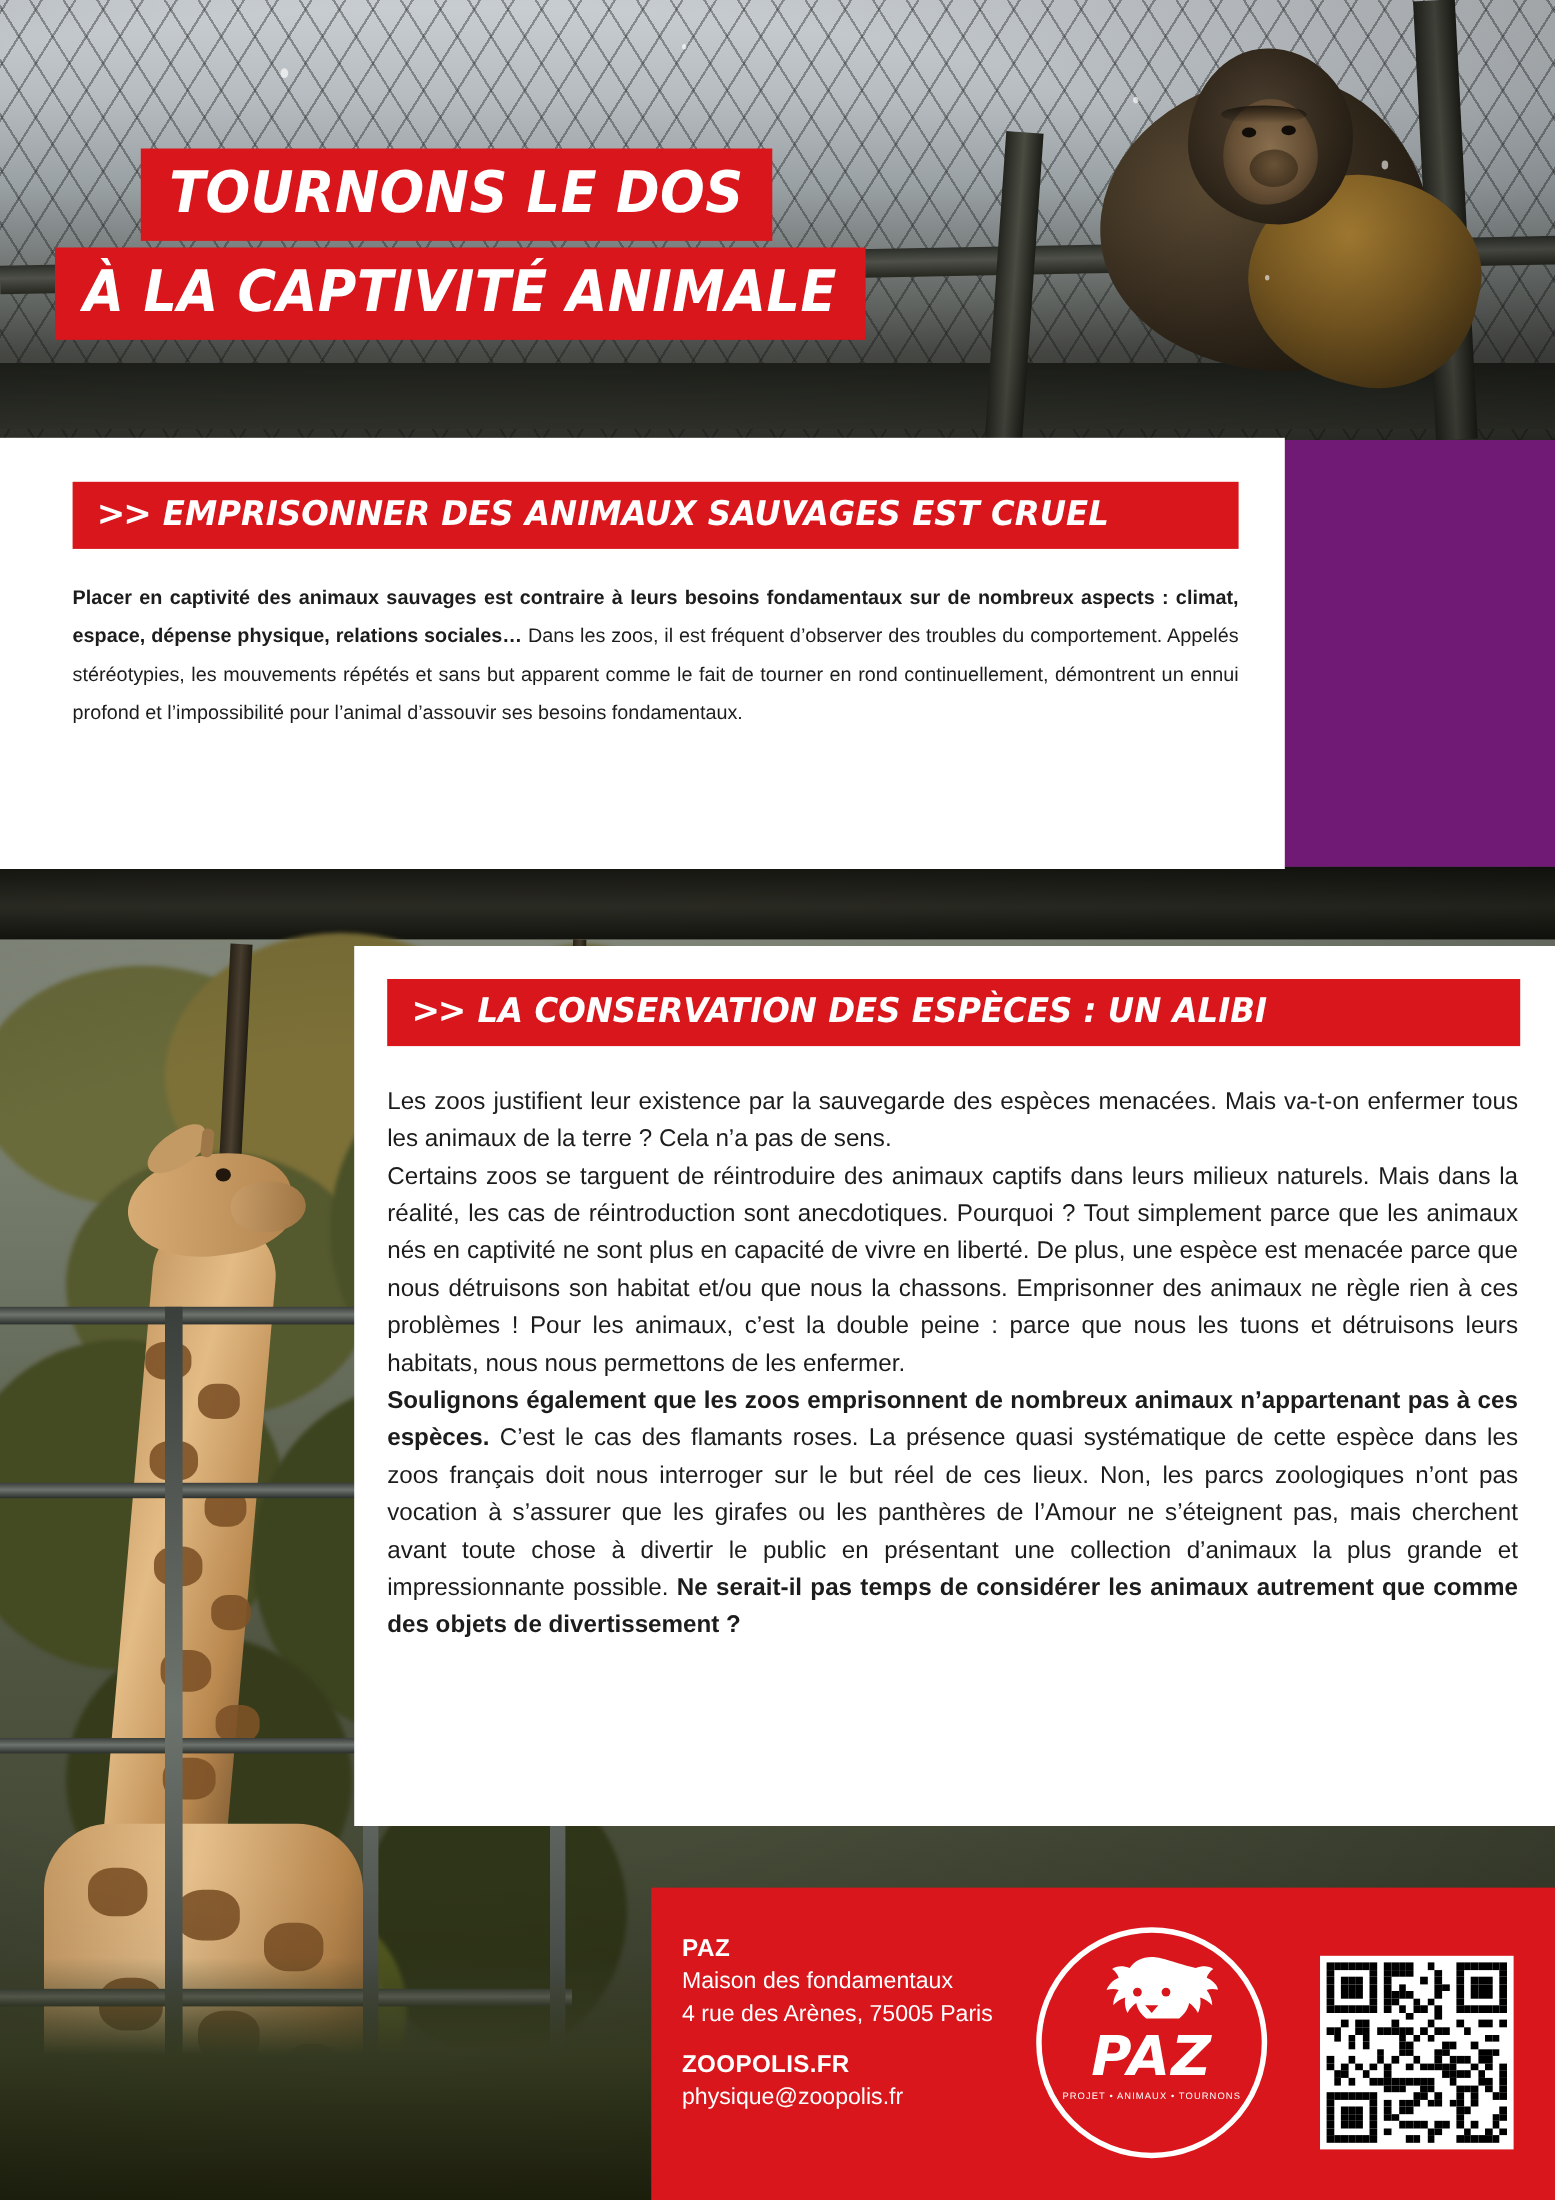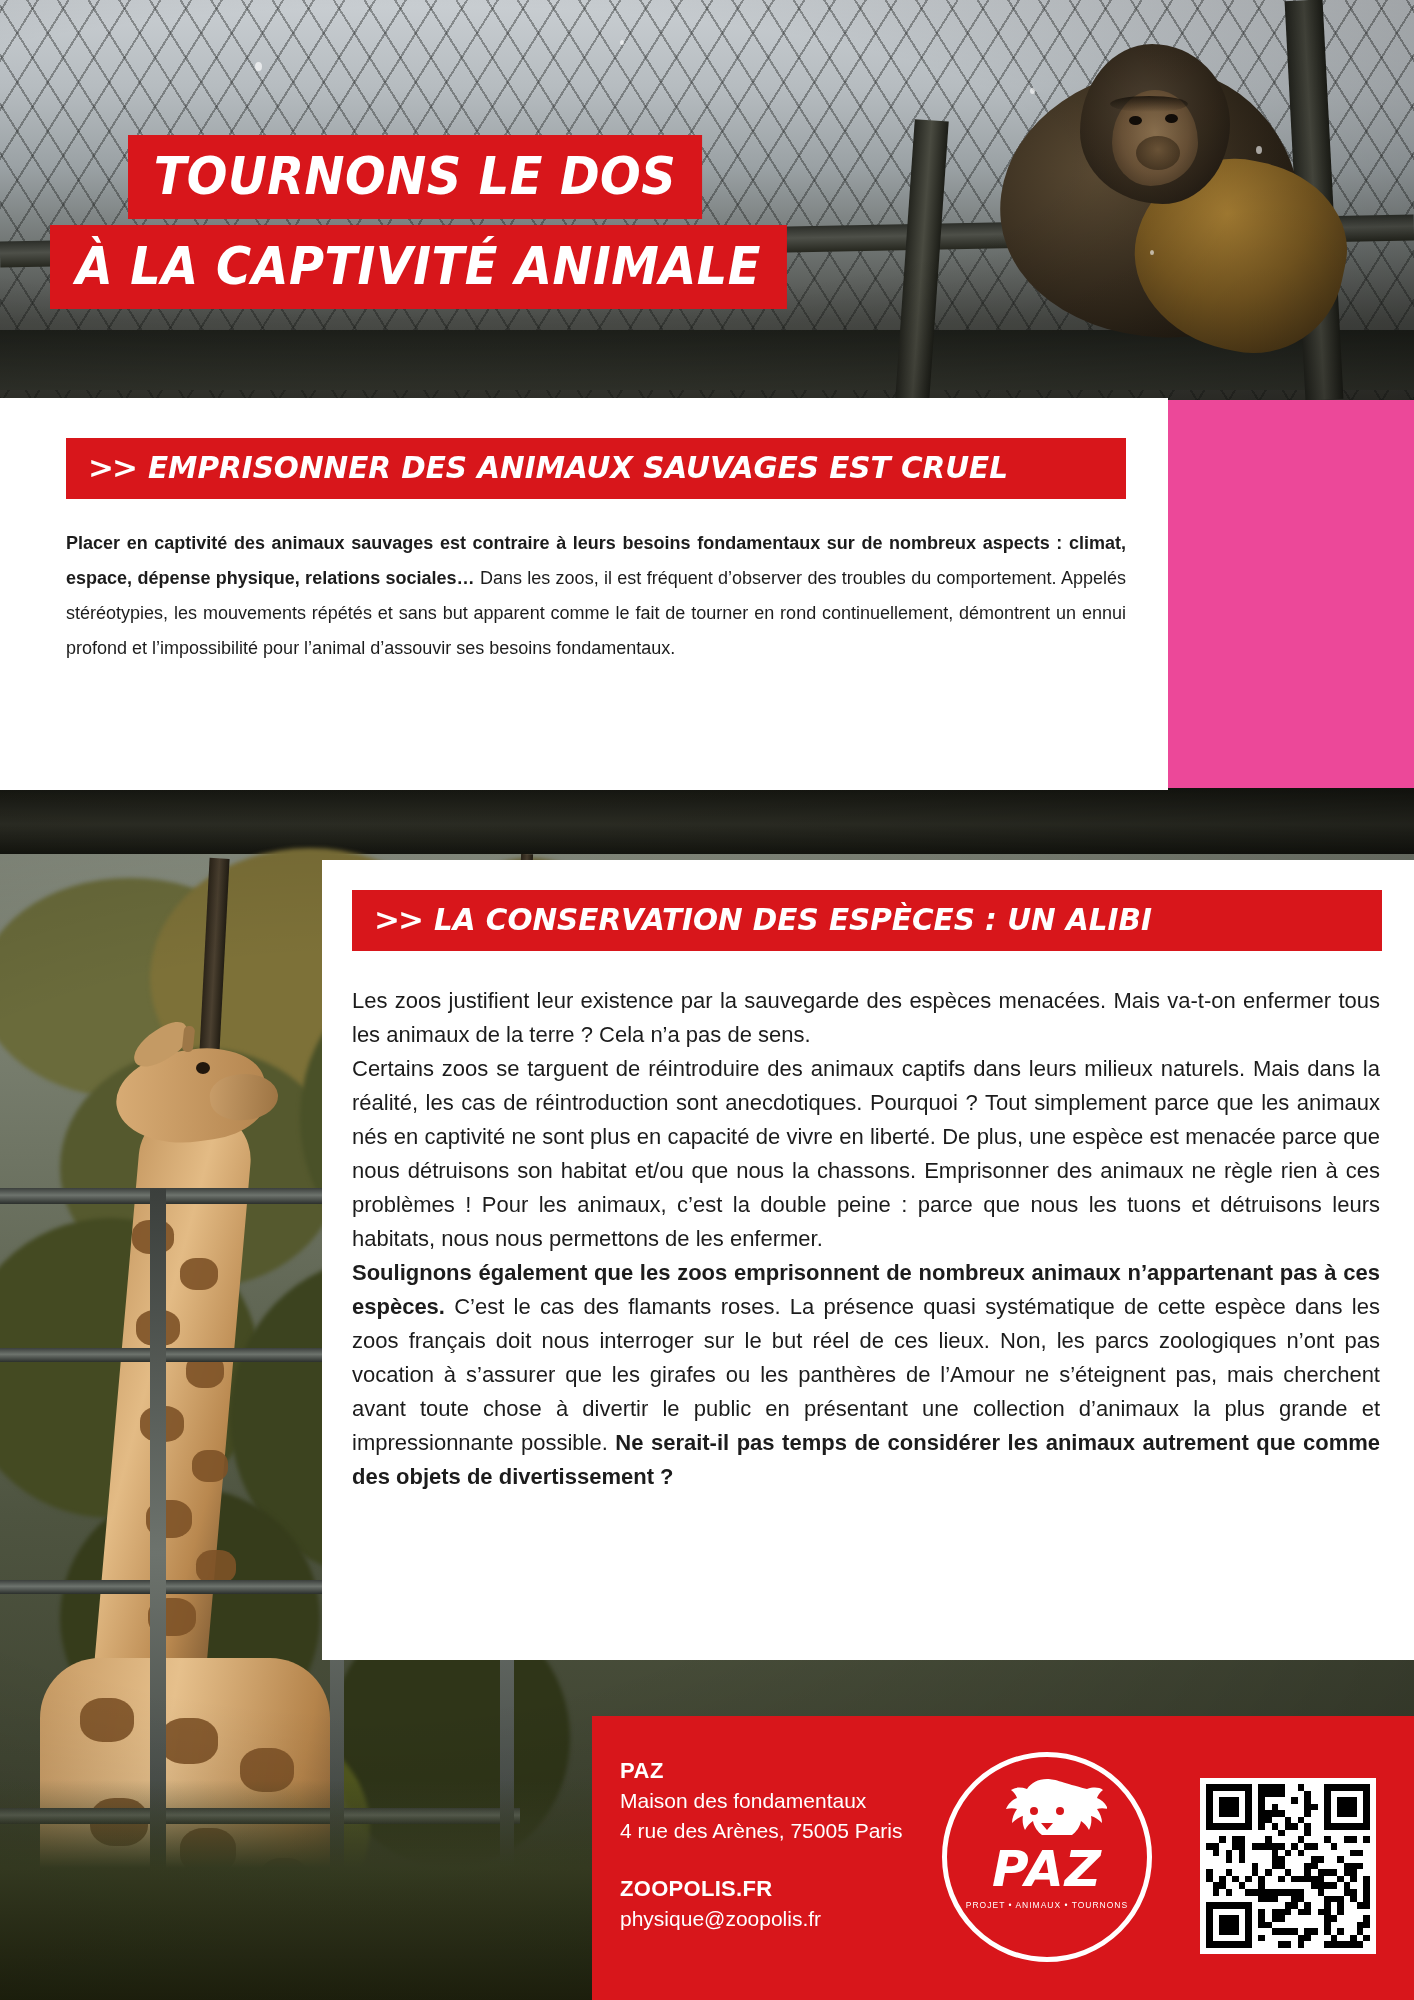--- a/index.html
+++ b/index.html
@@ -13,21 +13,21 @@
     position: relative;
     overflow: hidden;
     font-family: "Liberation Sans", sans-serif;
     color: #1a1a1a;
   }
 
   
   .page {
     position: absolute;
     inset: 0;
-    background: #ec4899;
+    background: #701a75;
     text-decoration: underline;
   }
 
   
   .hero {
     position: absolute;
     left: 0; top: 0;
     width: 1414px; height: 400px;
     overflow: hidden;
     background: #3b3d3a;
@@ -347,21 +347,21 @@
     line-height: 30px;
   }
   .footer-text .org {
     font-weight: bold;
     font-size: 22px;
     letter-spacing: .5px;
   }
   .footer-text .site {
     font-weight: bold;
     font-size: 22px;
-    margin-top: 28px;
+    margin-top: 16px;
     letter-spacing: .3px;
   }
   .footer-text .mail { font-size: 21px; }
 
   
   .logo {
     position: absolute;
     left: 350px; top: 36px;
     width: 210px; height: 210px;
     border-radius: 50%;

